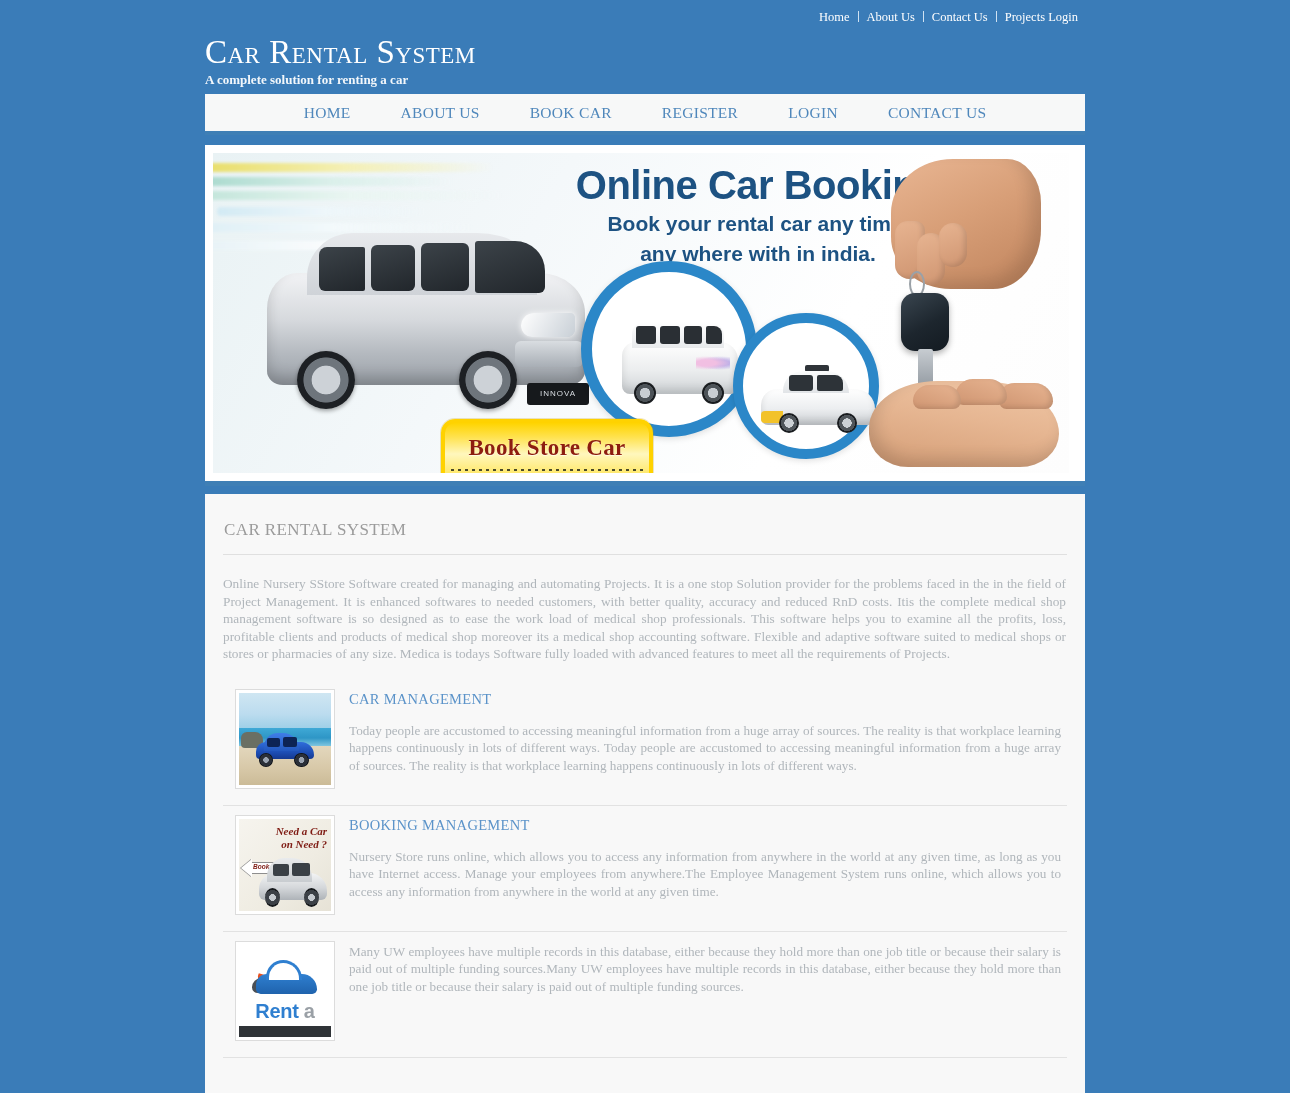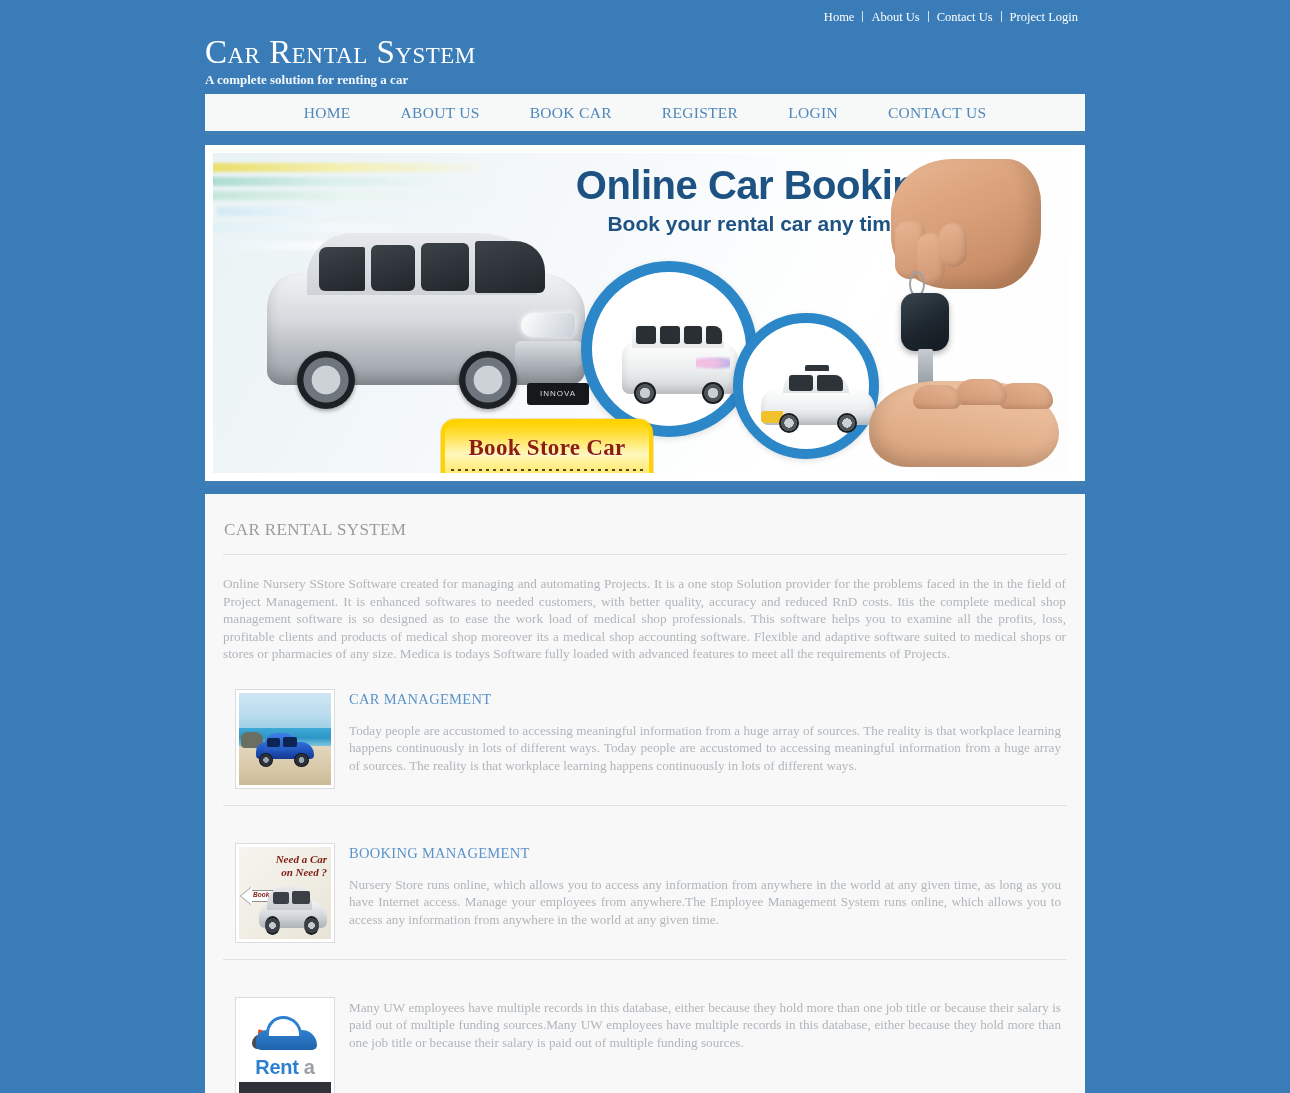--- a/index.html
+++ b/index.html
@@ -305,21 +305,21 @@
     text-align: justify;
     padding-right: 1px;
   }
 
   
   .feature {
     display: flex;
     gap: 14px;
     padding: 4px 0 16px 12px;
     border-bottom: 1px solid #e2e2e2;
-    margin-bottom: 33px;
+    margin-bottom: 5px;
   }
   .feature:last-child { margin-bottom: 0; }
   .thumb {
     width: 100px; height: 100px;
     flex: 0 0 100px;
     border: 1px solid #dcdcdc;
     background: #ffffff;
     padding: 3px;
     position: relative;
     overflow: hidden;
@@ -409,21 +409,21 @@
     padding-right: 6px;
   }
 </style>
 </head>
 <body>
 
 <div class="page">
 
   <div class="topbar">
     <div class="toplinks">
-      <a href="#">Home</a><span class="sep"></span><a href="#">About Us</a><span class="sep"></span><a href="#">Contact Us</a><span class="sep"></span><a href="#">Project Login</a>
+      <a href="#">Home</a><span class="sep"></span><a href="#">About Us</a><span class="sep"></span><a href="#">Contact Us</a><span class="sep"></span><a href="#">Projects Login</a>
     </div>
   </div>
 
   <div class="masthead">
     <h1 class="site-title">Car Rental System</h1>
     <p class="site-tagline">A complete solution for renting a car</p>
   </div>
 
   <div class="navwrap">
     <nav class="nav">
@@ -458,20 +458,21 @@
         <div class="van-light"></div>
         <div class="van-grille"></div>
         <div class="van-wheel" style="left:36px;"></div>
         <div class="van-wheel" style="left:198px;"></div>
         <div class="van-plate">INNOVA</div>
       </div>
 
       <div class="banner-head">
         <h2>Online Car Booking</h2>
         <p>Book your rental car any time,</p>
+        <p>any where with in india.</p>
       </div>
 
       <div class="ring ring-1">
         <div class="minivan">
           <div class="mv-body"></div>
           <div class="mv-roof"></div>
           <div class="mv-glass" style="left:18px;top:10px;width:20px;height:18px;"></div>
           <div class="mv-glass" style="left:42px;top:10px;width:20px;height:18px;"></div>
           <div class="mv-glass" style="left:66px;top:10px;width:18px;height:18px;"></div>
           <div class="mv-glass" style="left:88px;top:10px;width:16px;height:18px;border-radius:2px 8px 2px 2px;"></div>

